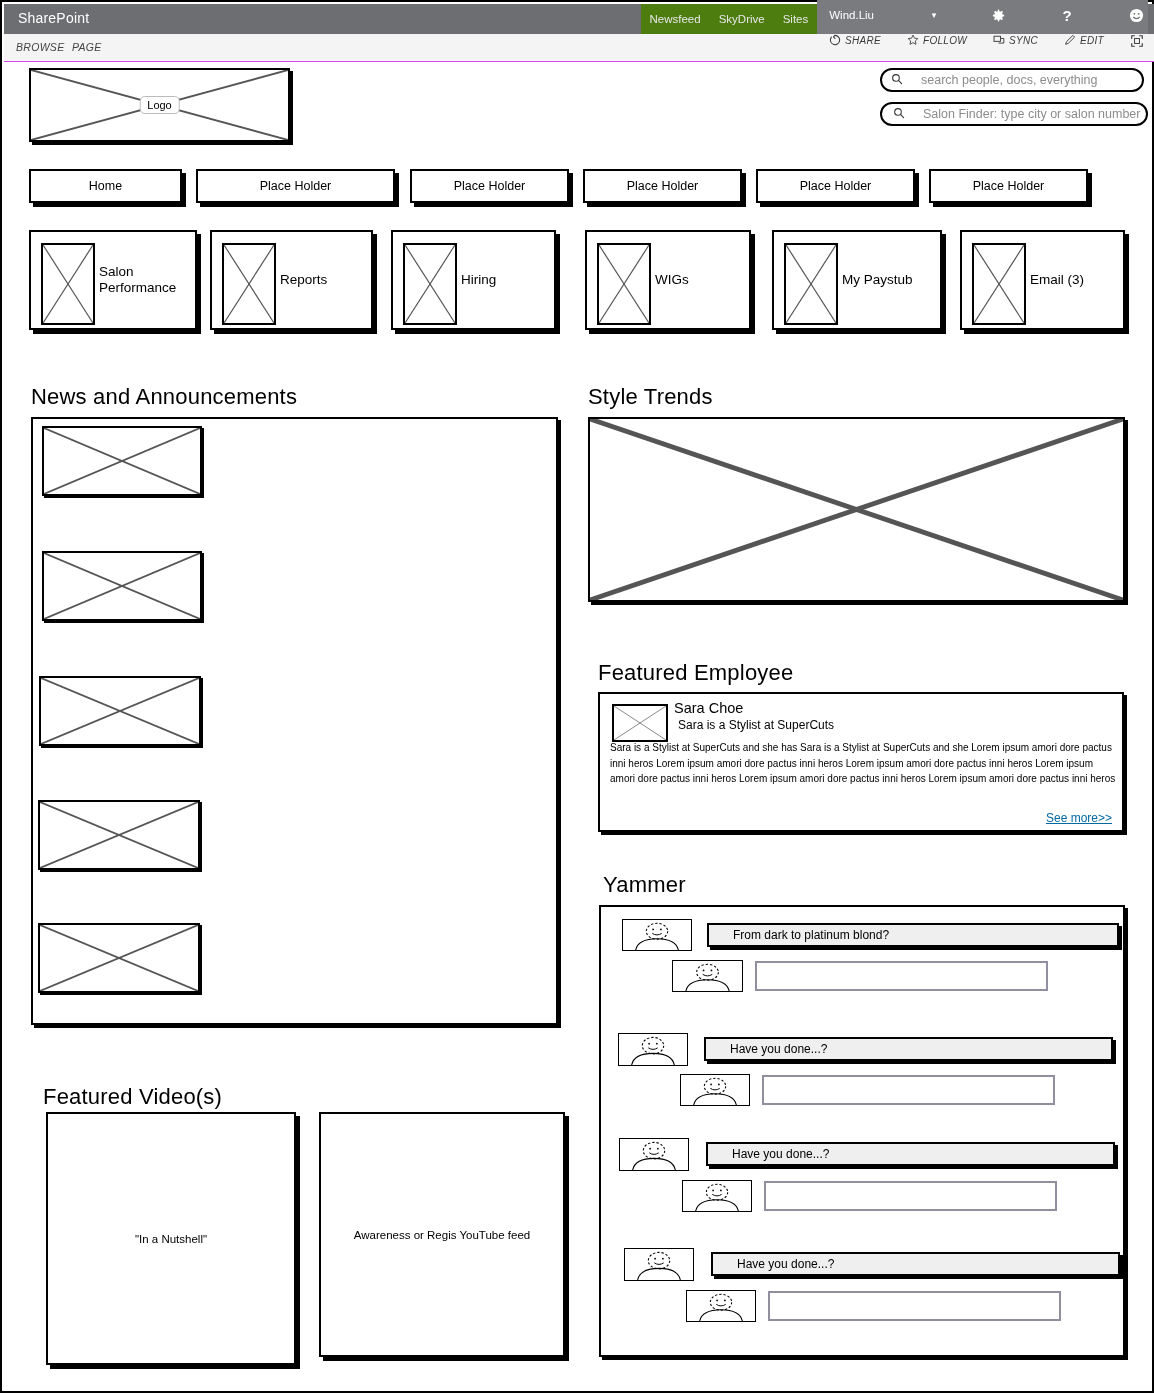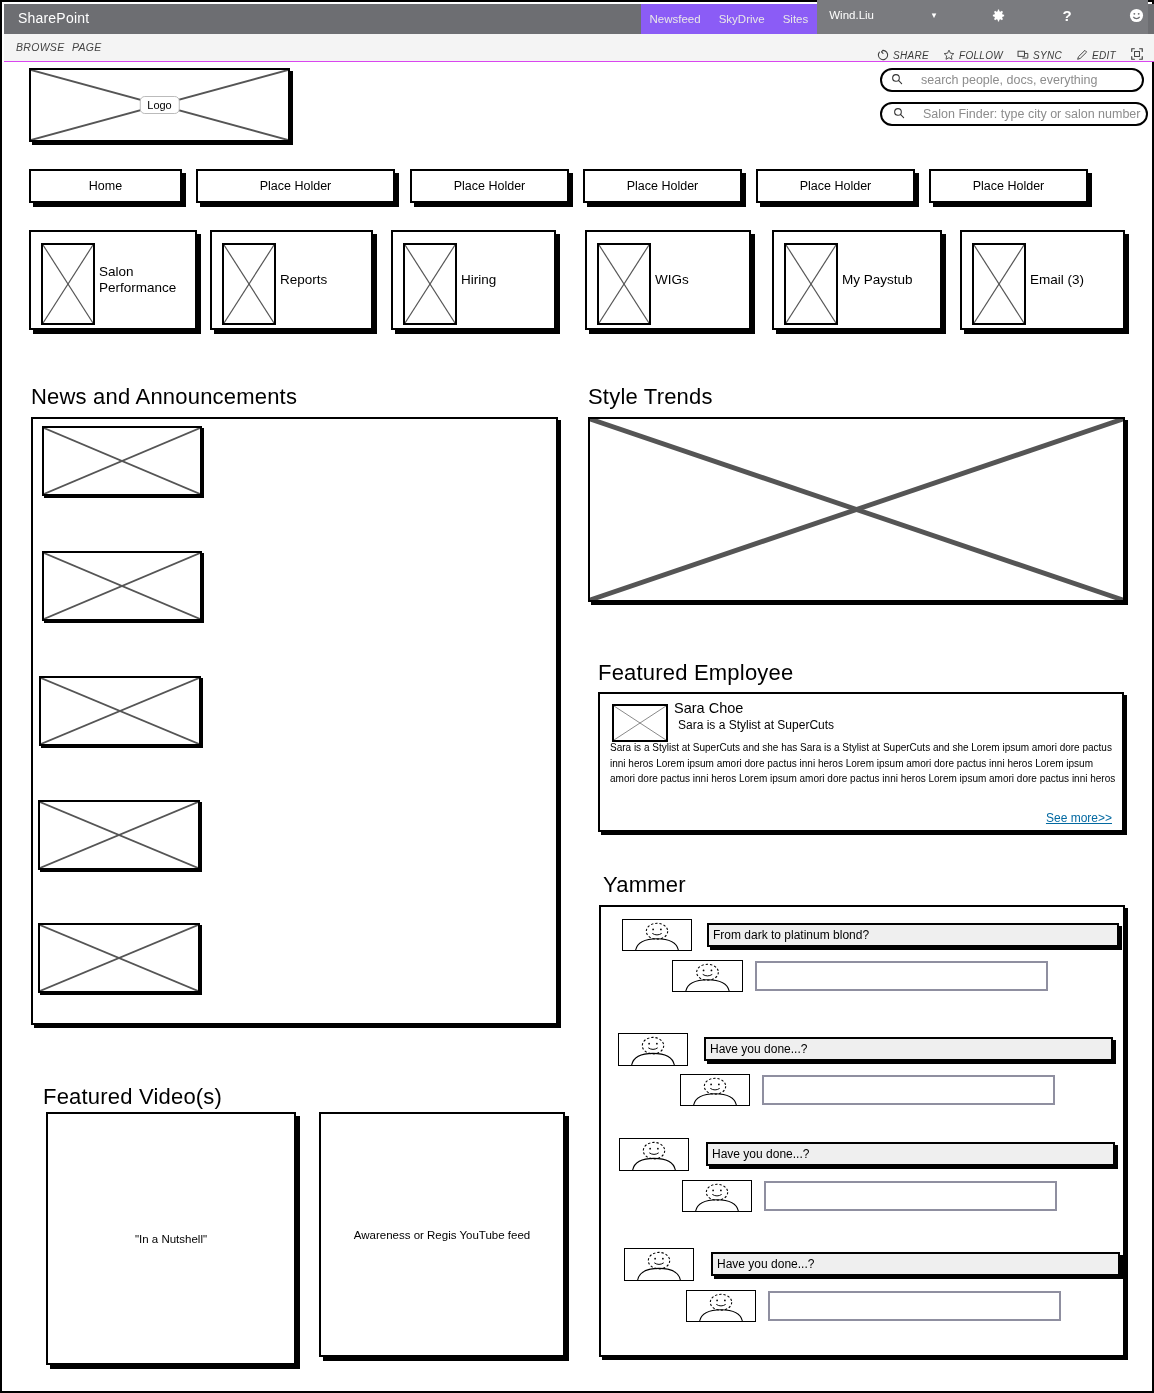--- a/index.html
+++ b/index.html
@@ -29,40 +29,40 @@
     font-size:14px;color:#ffffff;letter-spacing:.2px;
   }
   .suite-right{
     position:absolute;right:6px;top:0;height:30px;
     display:flex;align-items:center;gap:0px;
   }
   .suite-link{
     font-size:11.5px;color:#e8e8e8;padding:0 9px;line-height:30px;
     white-space:nowrap;
   }
-  .suite-link.tinted{background:#8b5cf6;text-align:center;}
+  .suite-link.tinted{background:#4d7c0f;text-align:center;}
   .suite-user{
     font-size:11.5px;color:#ffffff;padding:0 8px 0 12px;line-height:30px;white-space:nowrap;
   }
   .suite-ico{
     width:24px;height:30px;display:flex;align-items:center;justify-content:center;
     color:#fff;
   }
   .user-block{background:#7a7b7f;height:38px;display:flex;align-items:flex-start;gap:45px;}
 
   
   .ribbon{
     position:absolute;left:2px;top:32px;width:1150px;height:27px;
     background:#f4f4f4;border-bottom:1px solid #d946ef;font-style:italic;
   }
   .ribbon-tab{
     position:absolute;top:7px;font-size:10.5px;color:#444;letter-spacing:.3px;
   }
   .ribbon-right{
-    position:absolute;right:10px;top:0;height:27px;display:flex;align-items:flex-end;gap:14px;
+    position:absolute;right:10px;top:0;height:27px;display:flex;align-items:flex-start;gap:26px;
   }
   .rb-item{display:flex;align-items:center;gap:4px;font-size:10px;color:#3b3b3b;letter-spacing:.3px;}
   .rb-item svg{display:block;}
 
   
   .logo-box{
     position:absolute;left:27px;top:66px;width:257px;height:70px;
     border:2px solid #000;background:#fff;
     box-shadow:3px 3px 0 #000;
   }
@@ -167,21 +167,21 @@
     box-shadow:3px 3px 0 #000;
   }
   .ya-avatar{
     position:absolute;box-sizing:border-box;
     border:1.5px solid #000;background:#fff;
   }
   .ya-post{
     position:absolute;box-sizing:border-box;
     border:2px solid #000;background:#efefef;box-shadow:3px 3px 0 #000;
     display:flex;align-items:center;
-    font-size:12px;padding-left:4px;
+    font-size:12px;padding-left:24px;
   }
   .ya-reply{
     position:absolute;box-sizing:border-box;
     border:2px solid #8f8fa0;background:#fff;
   }
 
   .avsvg{display:block;width:100%;height:100%;}
 </style>
 </head>
 <body>

